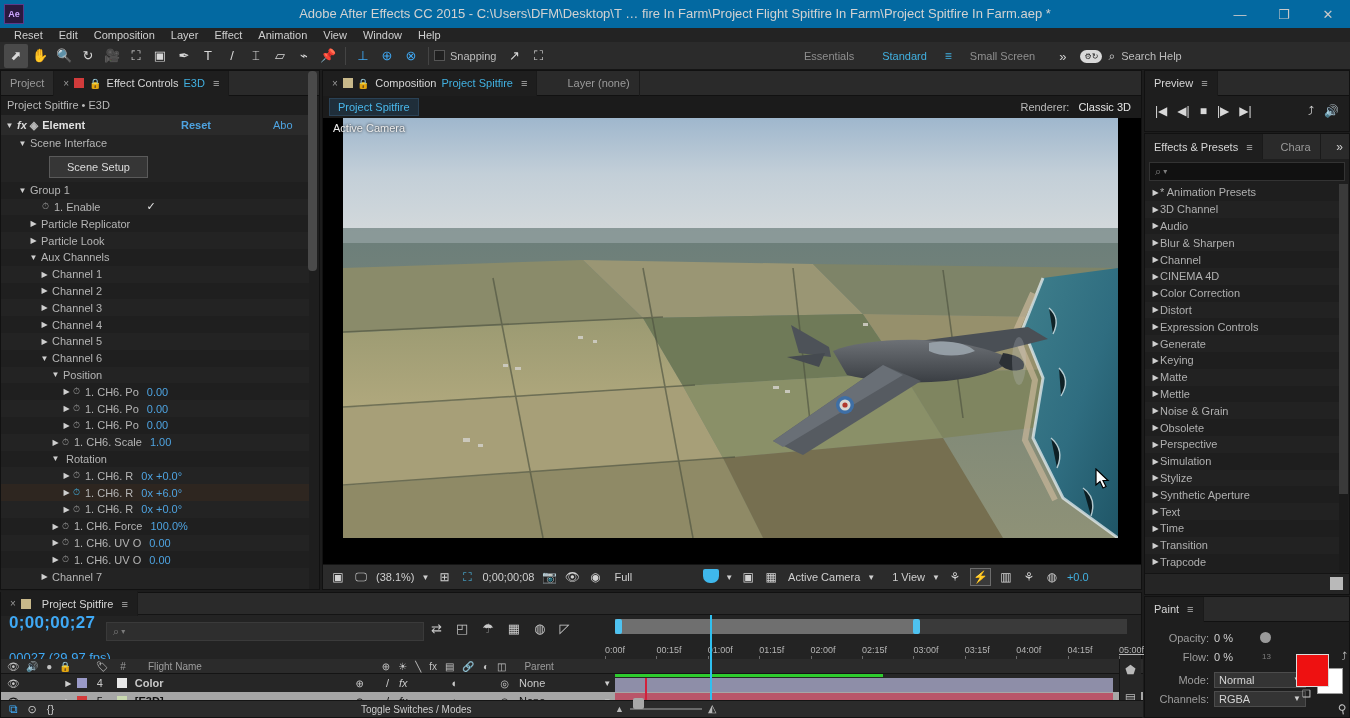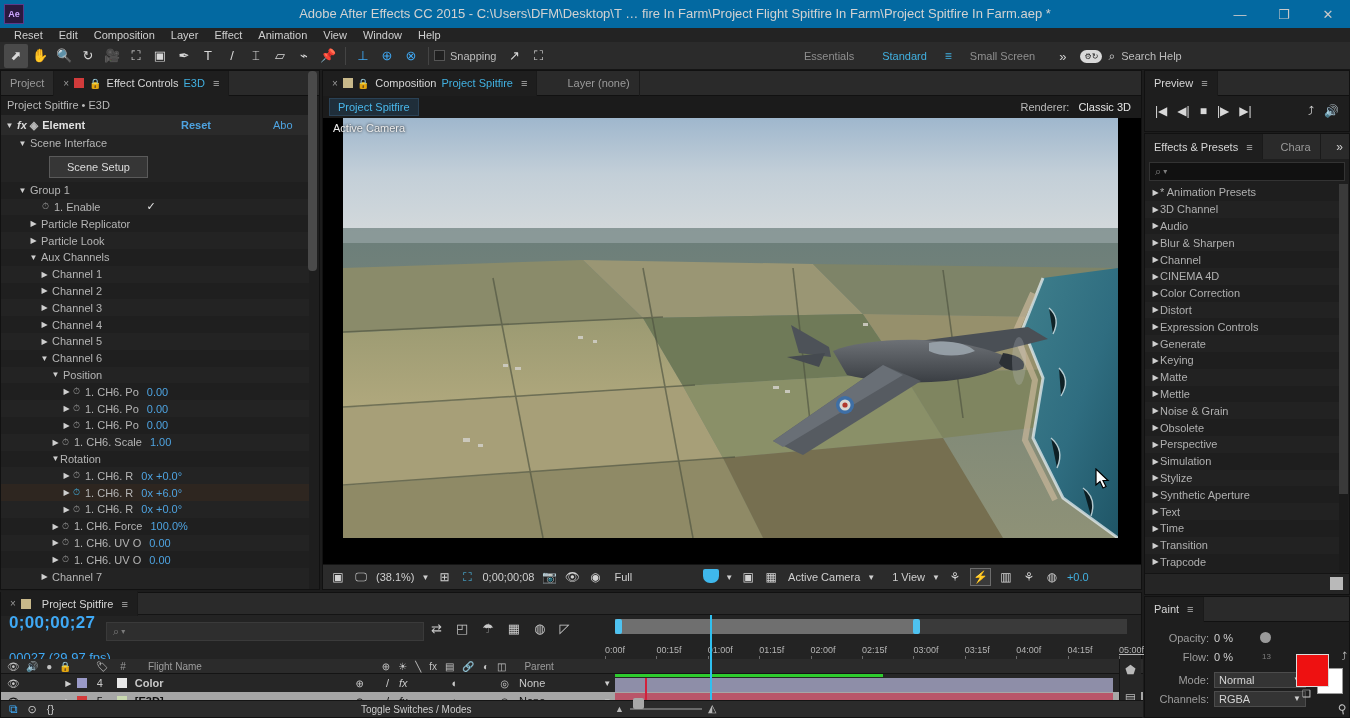--- a/index.html
+++ b/index.html
@@ -372,21 +372,21 @@
           <div class="ec-row">
             <span style="display:inline-block;width:50px"></span>
             <span class="tri">▶</span>
             <span class="stopwatch">⏱</span>
             <span style="margin-left:3px">1. CH6. Scale</span>
             <span class="val">1.00</span>
           </div>
           <div class="ec-row alt">
             <span style="display:inline-block;width:50px"></span>
             <span class="tri">▼</span>
-            <span style="margin-left:0">Rotation</span>
+            <span style="margin-left:6px">Rotation</span>
           </div>
           <div class="ec-row">
             <span style="display:inline-block;width:61px"></span>
             <span class="tri">▶</span>
             <span class="stopwatch">⏱</span>
             <span style="margin-left:3px">1. CH6. R</span>
             <span class="val">0x +0.0°</span>
           </div>
           <div class="ec-row hl">
             <span style="display:inline-block;width:61px"></span>

